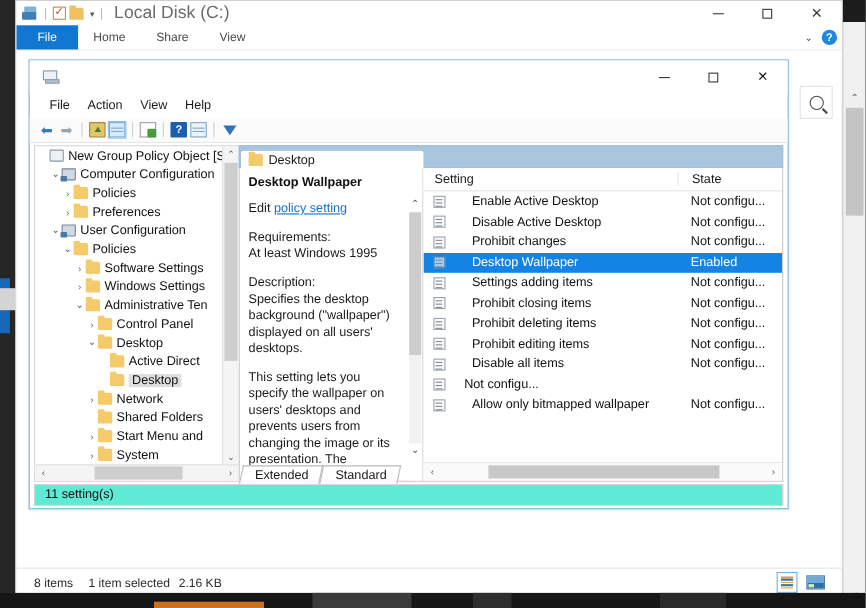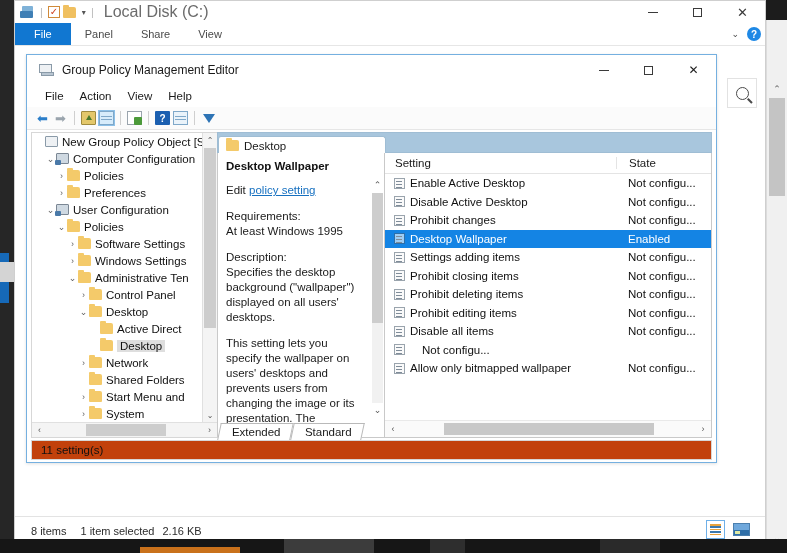--- a/index.html
+++ b/index.html
@@ -150,33 +150,33 @@
   .ds-track{position:absolute;left:1px;top:170px;width:11px;bottom:34px;background:#f1f1f1;}
 
   .pane-list{flex:1;border:1px solid #c9c9c9;border-top:none;border-left:none;box-sizing:border-box;background:#fff;position:relative;display:flex;flex-direction:column;}
   .lhead{height:20px;border-bottom:1px solid #e4e4e4;display:flex;align-items:center;background:#fff;flex:0 0 20px;}
   .lhead .h-set{padding-left:10px;font-size:11.5px;color:#1a1a1a;flex:1;}
   .lhead .h-state{width:95px;font-size:11.5px;color:#1a1a1a;border-left:1px solid #e4e4e4;padding-left:12px;box-sizing:border-box;}
   .lrows{flex:1;overflow:hidden;}
   .lrow{height:18.5px;display:flex;align-items:center;font-size:11.5px;color:#111;}
   .lrow .li-ico{width:11px;height:11px;margin:0 5px 0 9px;background:#fafafa;border:1px solid #9aa4ad;box-sizing:border-box;position:relative;flex:0 0 11px;}
   .lrow .li-ico:after{content:"";position:absolute;left:1px;top:2px;width:6px;height:1px;background:#7f8c99;box-shadow:0 3px 0 #7f8c99,0 6px 0 #7f8c99;}
-  .lrow .li-name{flex:1;white-space:nowrap;overflow:hidden;}
+  .lrow .li-name{flex:1;white-space:nowrap;overflow:hidden;margin-left:19px;}
   .lrow .li-state{width:95px;padding-left:12px;box-sizing:border-box;white-space:nowrap;}
   .lrow.sel{background:#1484e4;color:#fff;}
   .lrow.sel .li-ico{background:#9fcdf3;border-color:#2d6ea8;}
   .lhscroll{height:16px;background:#fafafa;border-top:1px solid #e9e9e9;display:flex;align-items:center;justify-content:space-between;flex:0 0 16px;}
   .lhs-l,.lhs-r{width:16px;text-align:center;font-size:9px;color:#555;}
   .lhs-thumb{height:12px;width:210px;background:#c8c8c8;margin-left:2px;}
 
   .gp-tabs{position:absolute;left:192px;bottom:22px;height:17px;display:flex;align-items:flex-end;}
   .gtab{position:relative;height:16px;padding:0 10px 0 12px;font-size:11.5px;color:#1a1a1a;display:flex;align-items:center;background:#fff;border:1px solid #b9b9b9;border-bottom:none;transform:skewX(-12deg);}
   .gtab span{transform:skewX(12deg);}
 
-  .gp-status{position:absolute;left:4px;right:4px;bottom:2px;height:20px;border:1px solid #d7d7d7;box-sizing:border-box;display:flex;align-items:center;padding-left:9px;font-size:11.5px;color:#111;background:#c2410c;}
+  .gp-status{position:absolute;left:4px;right:4px;bottom:2px;height:20px;border:1px solid #d7d7d7;box-sizing:border-box;display:flex;align-items:center;padding-left:9px;font-size:11.5px;color:#111;background:#5eead4;}
 </style>
 </head>
 <body>
 
 <div class="root">
 
   <div class="backdrop"></div>
   <div class="bd-left"></div>
   <div class="bd-blue"></div>
   <div class="bd-gray"></div>
@@ -203,21 +203,21 @@
           </div>
         <div class="wc">
             <i class="glyph-max"></i>
           </div>
         <div class="wc wc-close">✕</div>
       </div>
     </div>
 
     <div class="exp-ribbon">
       <div class="ribtab file">File</div>
-      <div class="ribtab">Panel</div>
+      <div class="ribtab">Home</div>
       <div class="ribtab">Share</div>
       <div class="ribtab">View</div>
       <div class="rib-right">
         <span class="rib-caret">⌄</span>
         <span class="help-badge">?</span>
       </div>
     </div>
 
     <div class="exp-body">
       <div class="exp-back">←</div>
@@ -247,21 +247,20 @@
     </div>
   </div>
 
   <div class="gpme">
 
     <div class="gp-title">
       <span class="icon-mmc">
           <i class="m1"></i>
           <i class="m2"></i>
         </span>
-      <span class="gp-title-text">Group Policy Management Editor</span>
       <div class="gp-wincontrols">
         <div class="gp-wc">
             <i class="glyph-min"></i>
           </div>
         <div class="gp-wc">
             <i class="glyph-max"></i>
           </div>
         <div class="gp-wc">✕</div>
       </div>
     </div>

